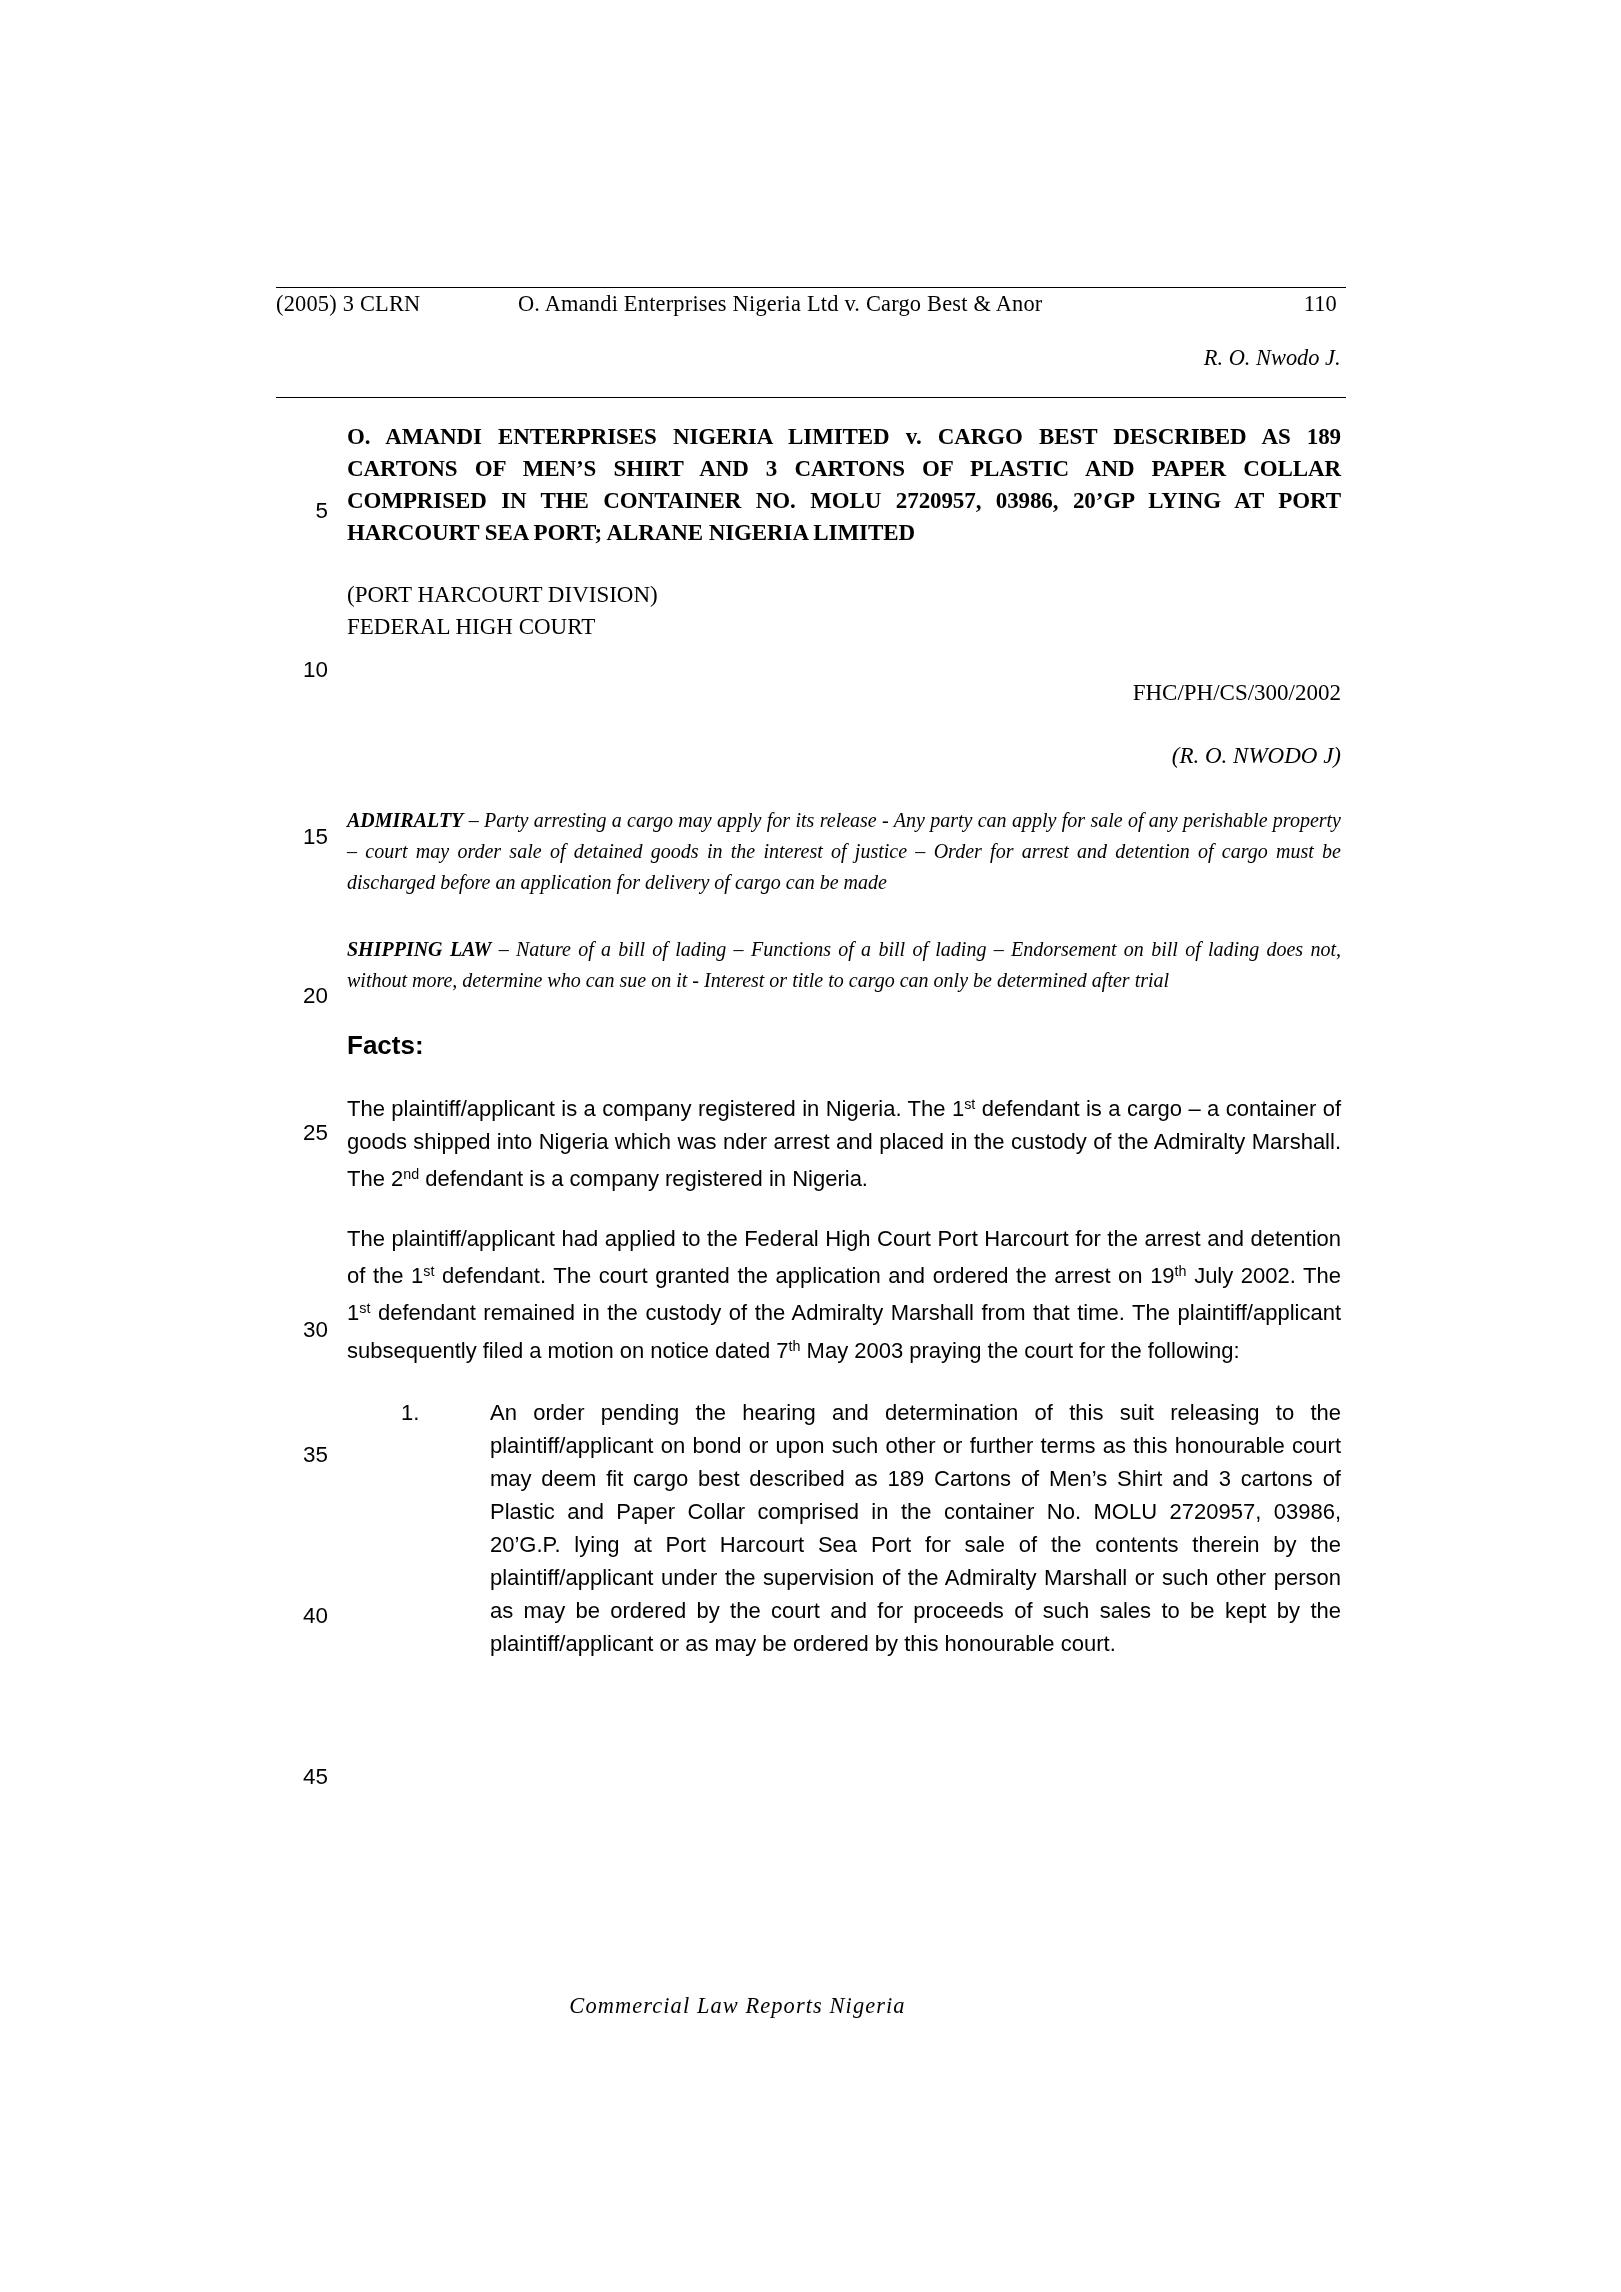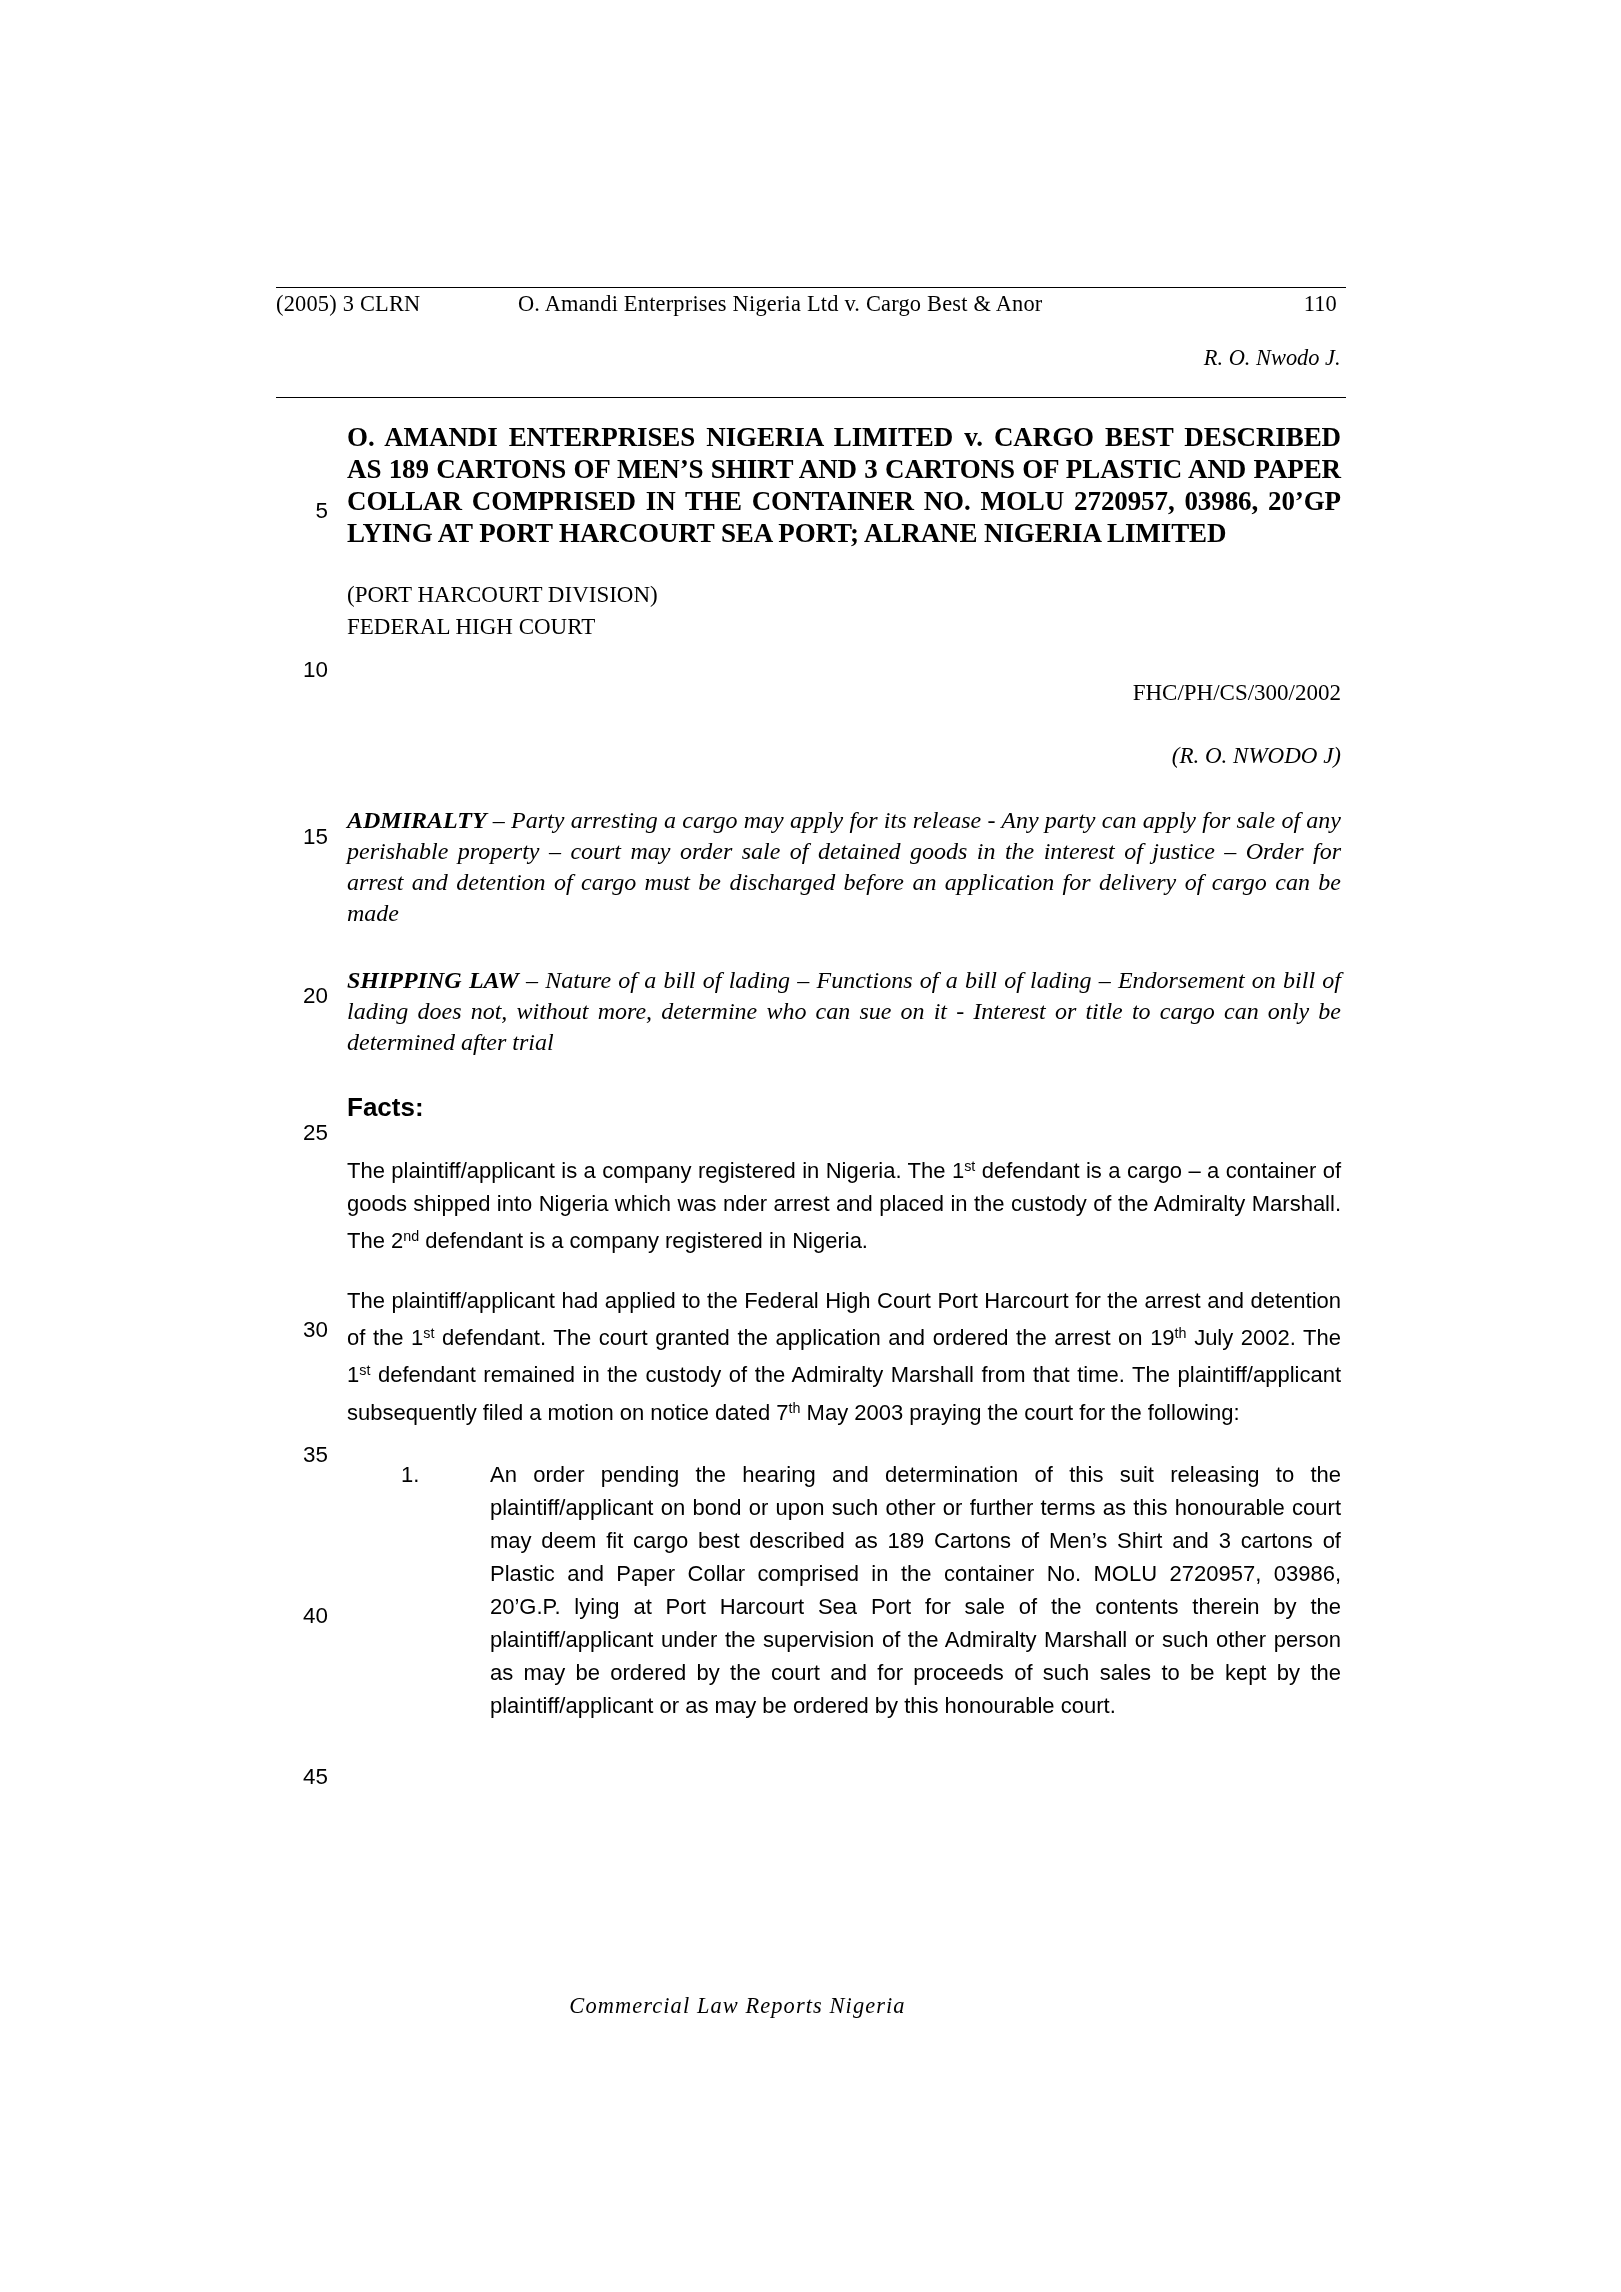--- a/index.html
+++ b/index.html
@@ -79,21 +79,21 @@
   
   .col {
     position: absolute;
     left: 347px;
     top: 421px;
     width: 994px;
   }
 
   .title-block {
     font-weight: bold;
-    font-size: 27px;
+    font-size: 23px;
     line-height: 32px;
     letter-spacing: -0.1px;
     text-align: justify;
   }
 
   .court-block {
     margin-top: 30px;
     font-size: 23px;
     line-height: 32px;
   }
@@ -109,21 +109,21 @@
   .judge-paren {
     margin-top: 34px;
     font-style: italic;
     font-size: 23px;
     text-align: right;
   }
 
   .headnote {
     margin-top: 36px;
     font-style: italic;
-    font-size: 24px;
+    font-size: 20px;
     line-height: 31px;
     text-align: justify;
   }
   .headnote b { font-style: italic; font-weight: bold; }
 
   .facts-label {
     margin-top: 34px;
     font-family: "Liberation Sans", sans-serif;
     font-weight: bold;
     font-size: 26px;

